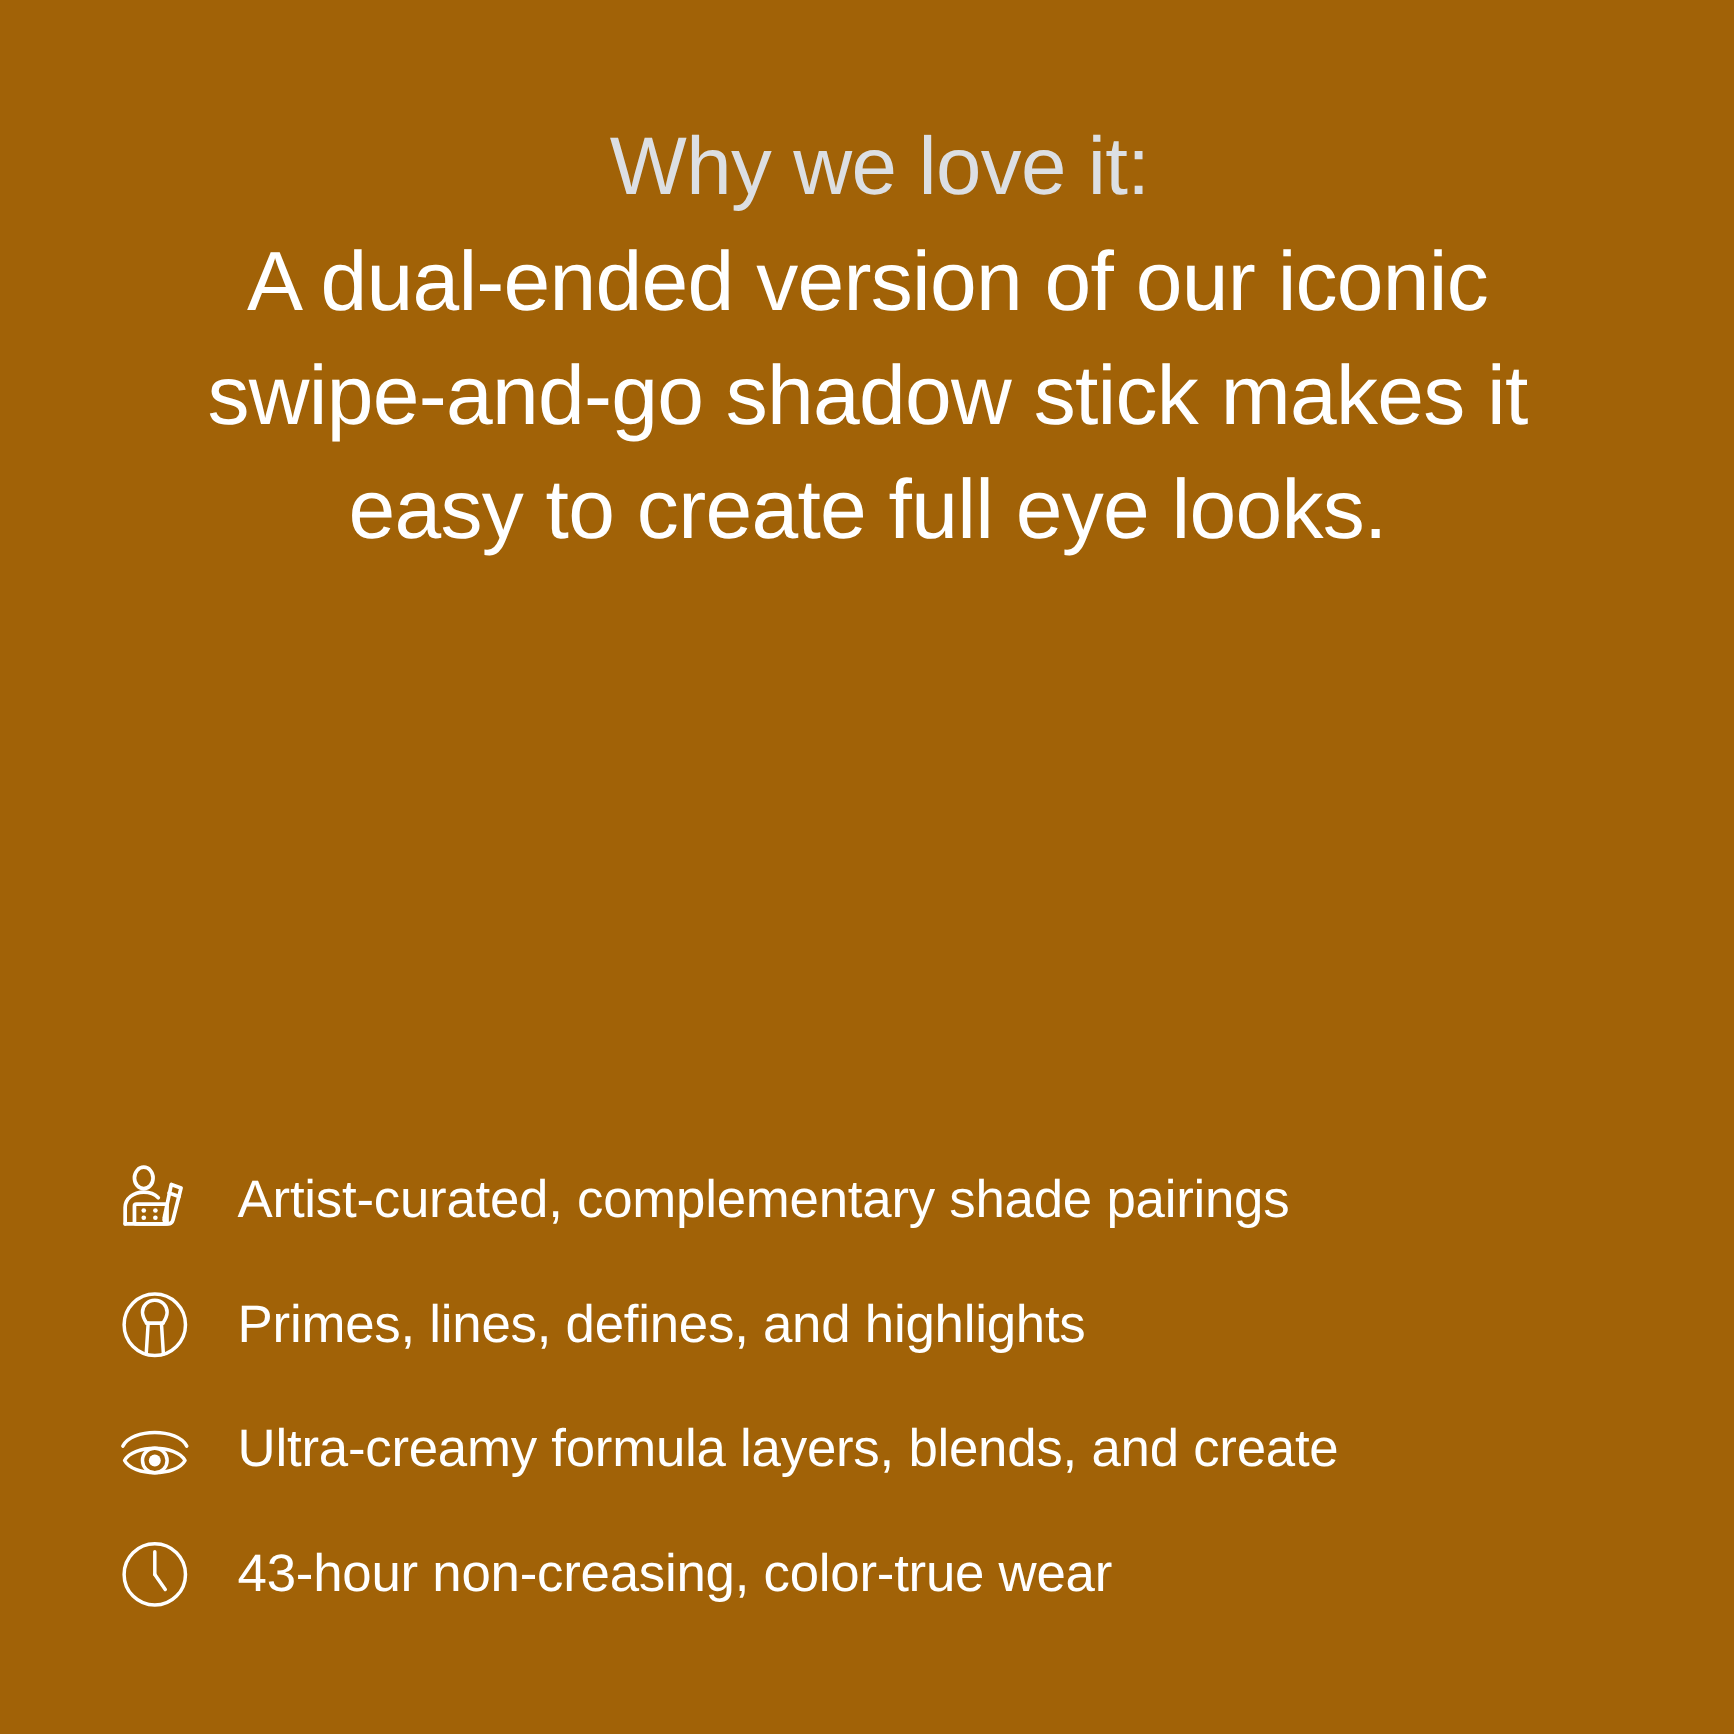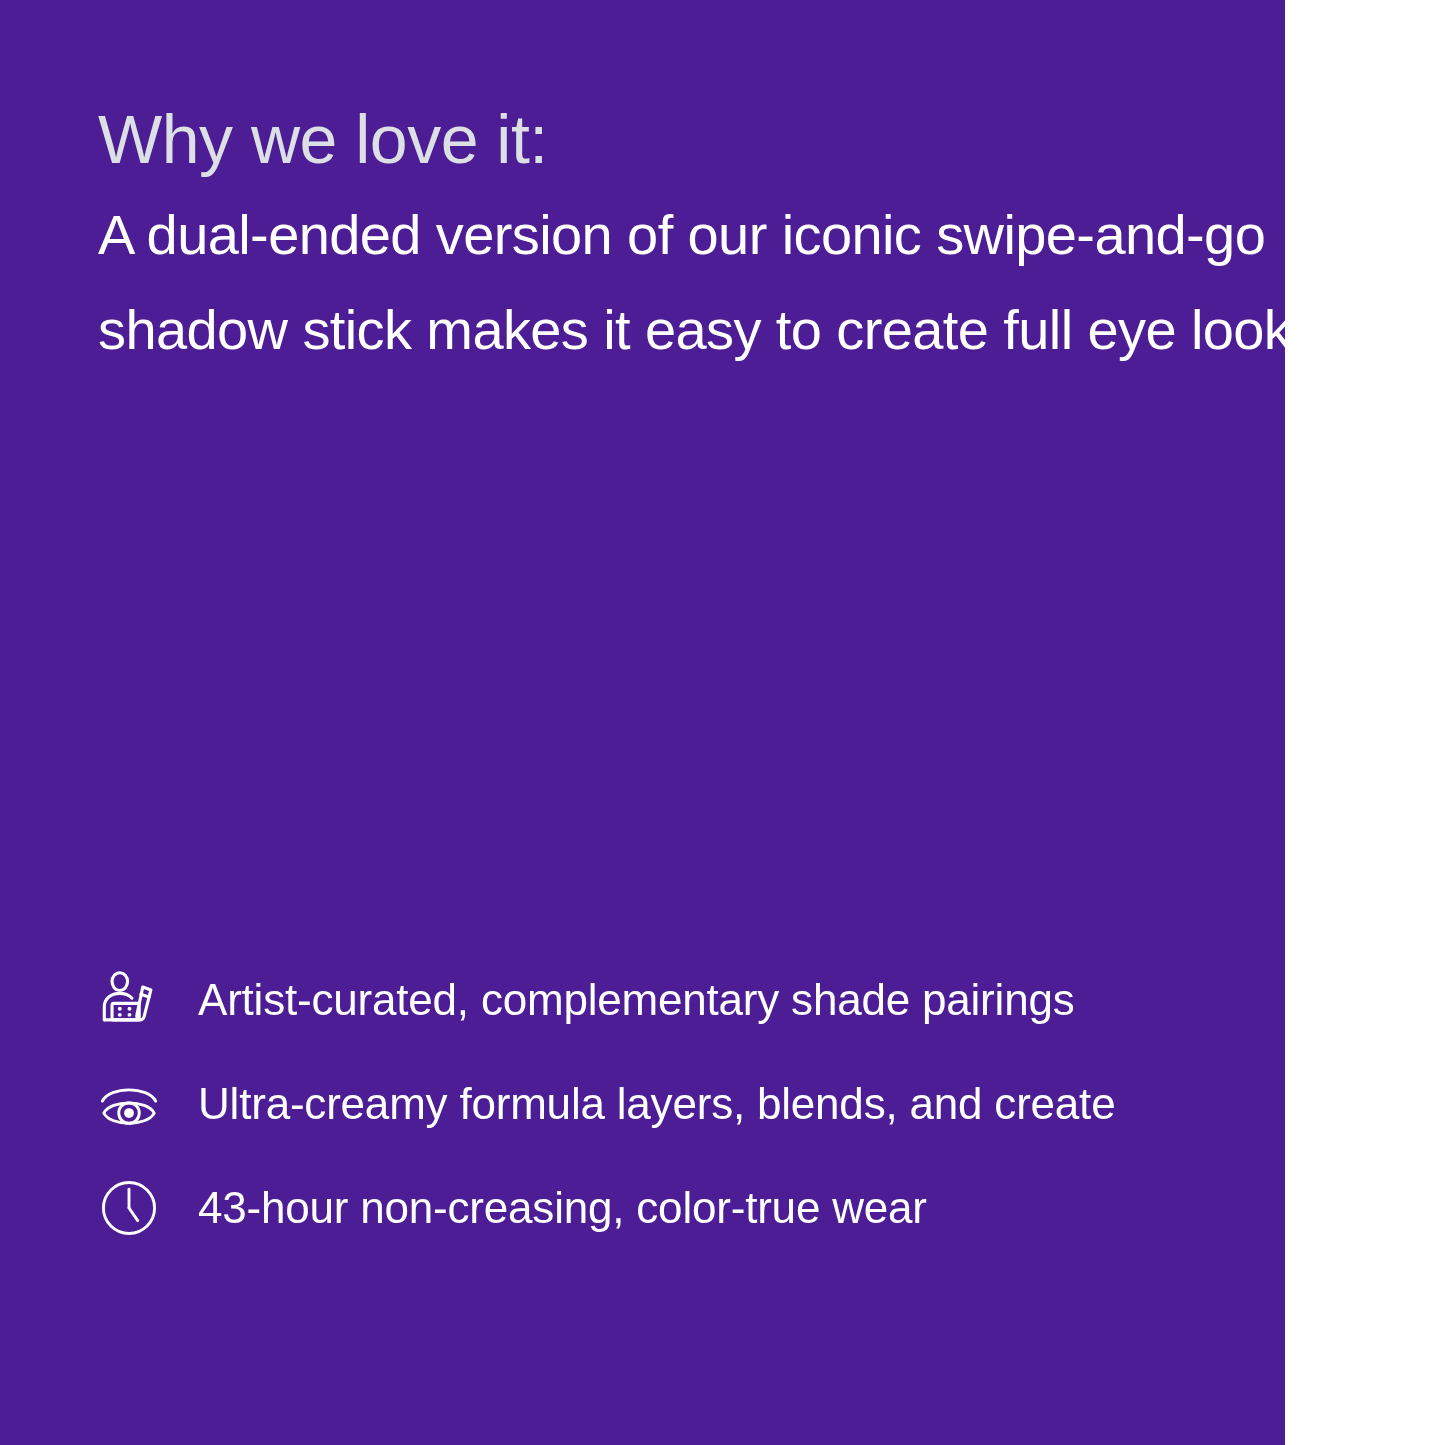--- a/index.html
+++ b/index.html
@@ -10,24 +10,25 @@
   body {
     width: 1445px;
     height: 1445px;
     overflow: hidden;
     font-family: "Liberation Sans", "DejaVu Sans", sans-serif;
     -webkit-font-smoothing: antialiased;
   }
 
   #card {
     position: relative;
-    width: 1285px;
+    width: 1445px;
     height: 1445px;
     box-sizing: border-box;
-    background: #4c1d95;
+    background: #a16207;
+    text-align: center;
   }
 
   
   #copy-block {
     position: absolute;
     left: 98px;
     top: 92px;
     width: 1270px;
   }
 
@@ -35,21 +36,21 @@
     font-size: 68px;
     line-height: 95px;
     font-weight: 400;
     letter-spacing: -0.5px;
     color: #dcdfe3;
     white-space: nowrap;
     margin: 0;
   }
 
   #lead-paragraph {
-    font-size: 56px;
+    font-size: 70px;
     line-height: 95px;
     font-weight: 400;
     letter-spacing: -0.6px;
     color: #ffffff;
     margin: 0;
     width: 1250px;
   }
 
   
   #benefits-list {
@@ -122,20 +123,35 @@
           <path d="M6.5 52.5 H42.5"></path>
 
           <path d="M46.2 18.6 L54.6 21.6 L47.6 49.2 C47.0 51.6 44.9 53.0 42.8 52.4 C40.7 51.8 39.6 49.4 40.2 47.1 Z"></path>
 
           <path d="M44.3 26.0 L52.8 29.0"></path>
         </svg>
       </span>
       <span class="benefit-label">Artist-curated, complementary shade pairings</span>
     </li>
 
+    <li class="benefit-row">
+      <span class="benefit-icon">
+        <svg viewBox="0 0 64 64" fill="none" xmlns="http://www.w3.org/2000/svg" stroke="#ffffff" stroke-width="3.0" stroke-linecap="round" stroke-linejoin="round">
+          <circle cx="32" cy="32" r="26.4"></circle>
+
+          <path d="M32 10.8 C25.9 10.8 21.4 15.4 21.4 21.2 C21.4 25.1 23.3 28.0 25.0 30.6 L39.0 30.6 C40.7 28.0 42.6 25.1 42.6 21.2 C42.6 15.4 38.1 10.8 32 10.8 Z"></path>
+
+          <path d="M25.0 30.6 H39.0"></path>
+
+          <path d="M26.3 30.6 L24.6 57.3"></path>
+          <path d="M37.7 30.6 L39.4 57.3"></path>
+        </svg>
+      </span>
+      <span class="benefit-label">Primes, lines, defines, and highlights</span>
+    </li>
 
     <li class="benefit-row">
       <span class="benefit-icon">
         <svg viewBox="0 0 64 64" fill="none" xmlns="http://www.w3.org/2000/svg" stroke="#ffffff" stroke-width="3.0" stroke-linecap="round" stroke-linejoin="round">
 
           <path d="M4.5 29.0 C12.5 13.5 51.5 13.5 59.5 29.0"></path>
 
           <path d="M6.0 41.4 C13.5 27.4 50.5 27.4 58.0 41.4 C50.5 55.4 13.5 55.4 6.0 41.4 Z"></path>
 
           <circle cx="32" cy="41.4" r="10.6"></circle>

